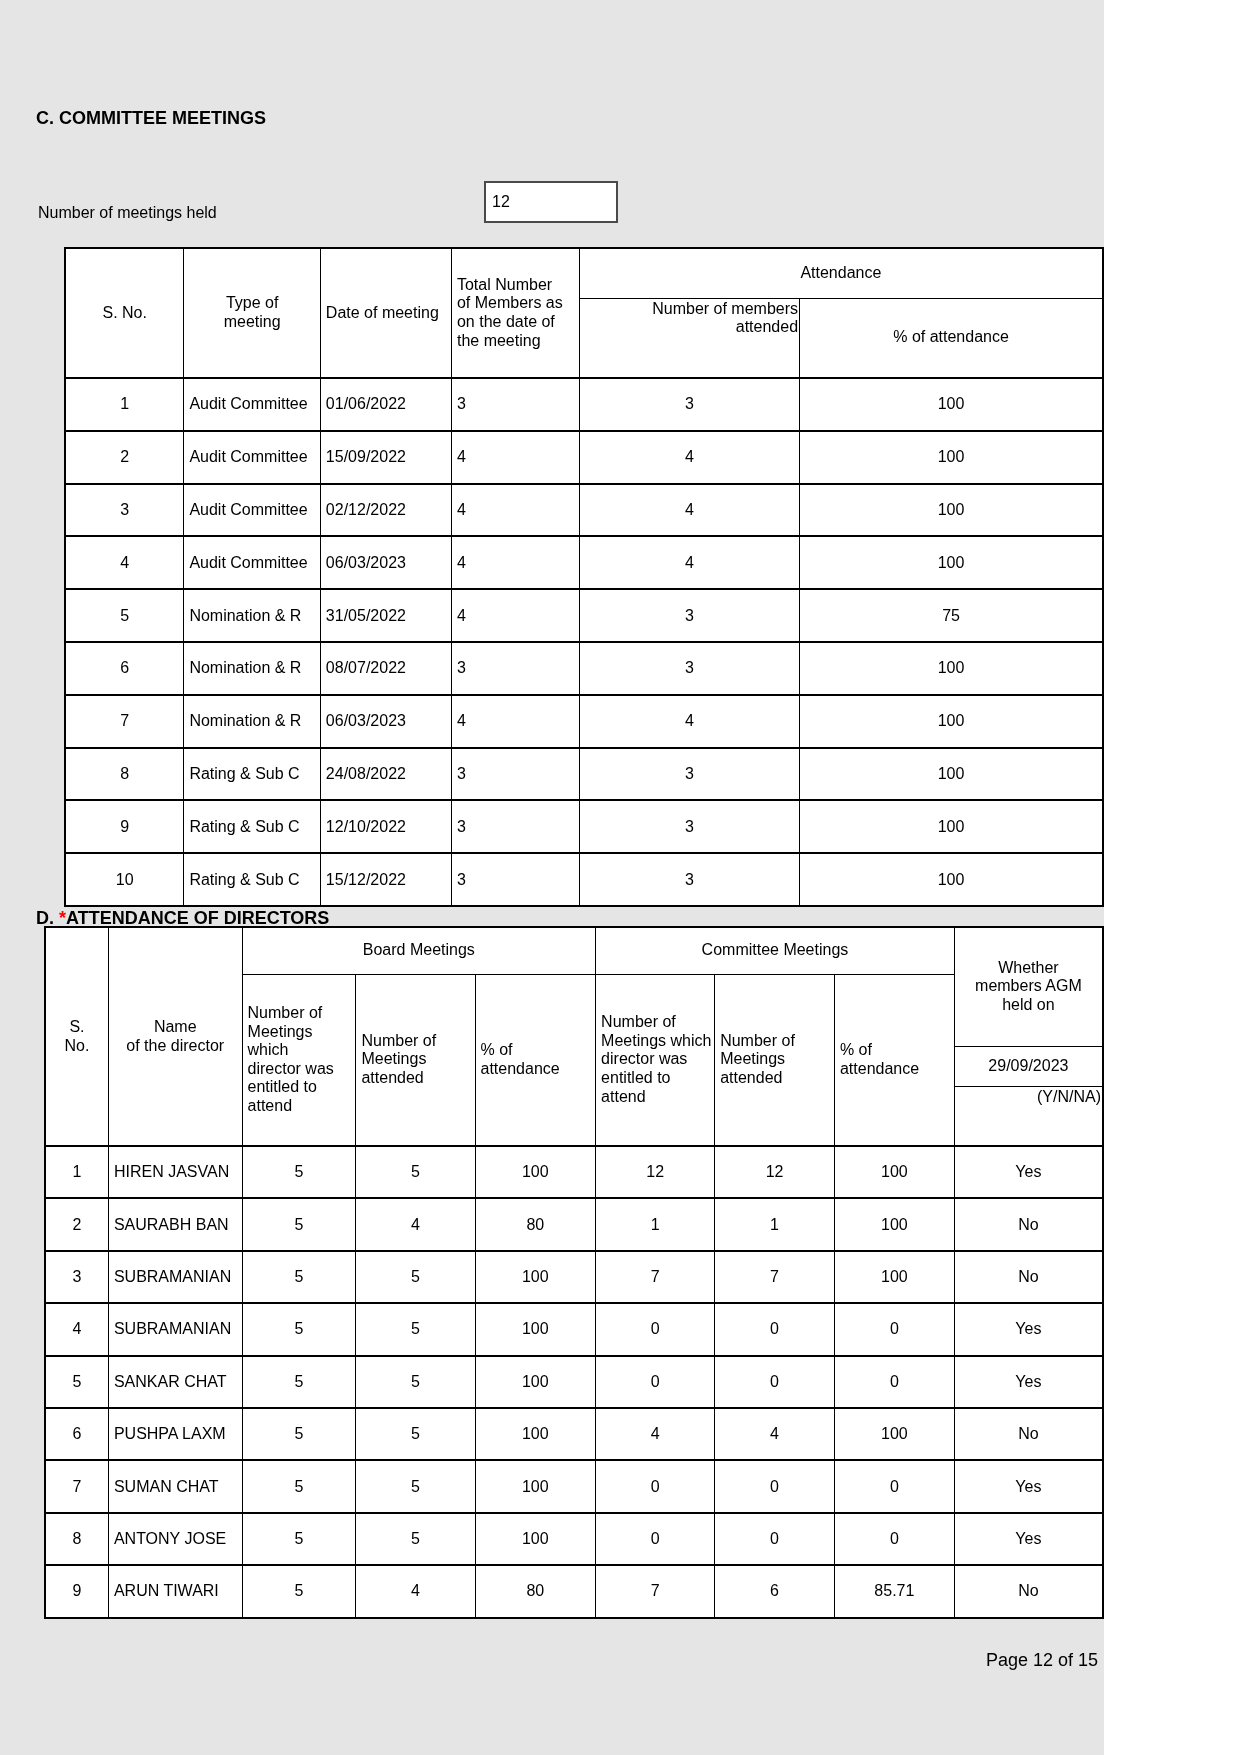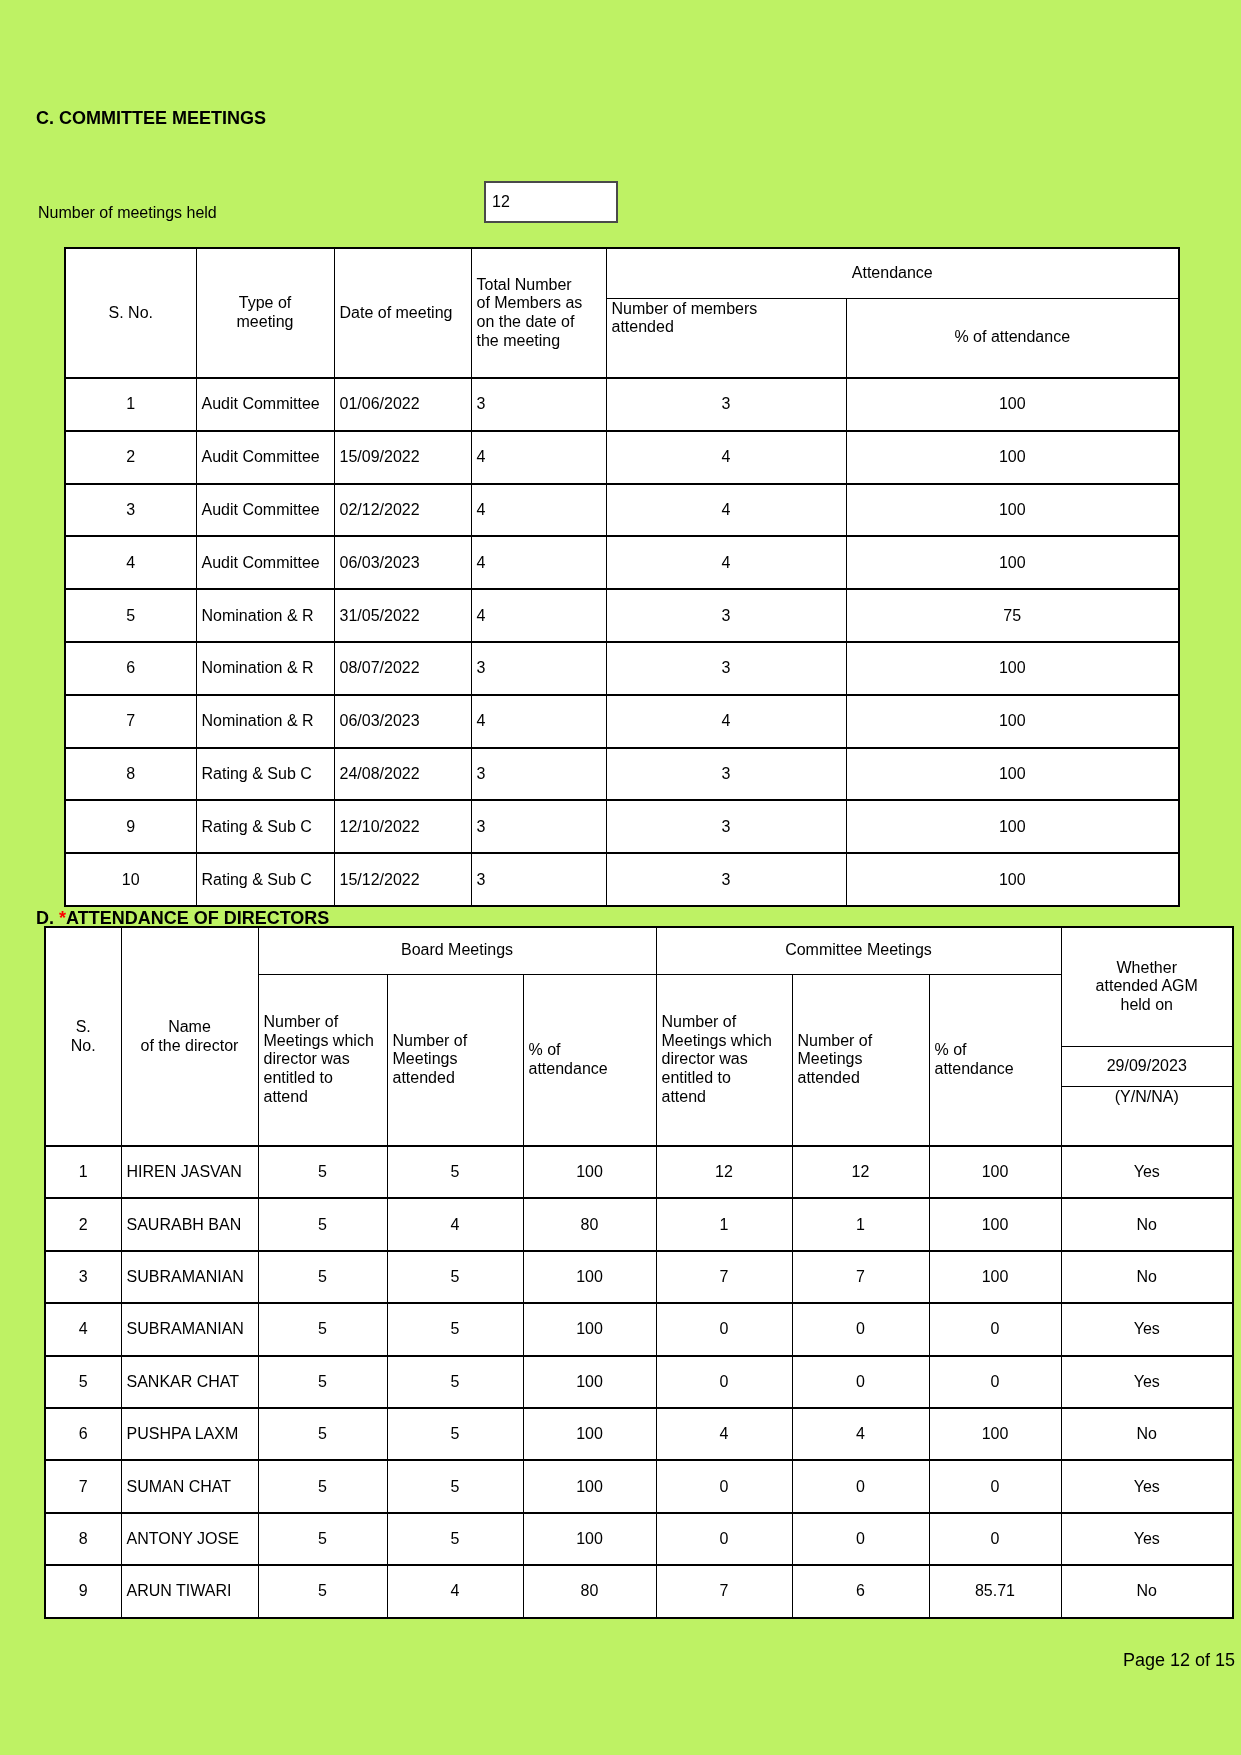--- a/index.html
+++ b/index.html
@@ -1,17 +1,17 @@
 <!DOCTYPE html>
 <html><head>
 <meta charset="utf-8">
 <style>
   html,body{margin:0;padding:0;background:#ffffff;}
   body{width:1241px;height:1755px;font-family:"Liberation Sans",sans-serif;color:#000;}
-  .page{position:relative;width:1241px;height:1755px;background:#bef264;overflow:hidden;}
+  .page{position:relative;width:1104px;height:1755px;background:#e5e5e5;overflow:hidden;}
 
   .section-heading{position:absolute;font-size:18px;font-weight:bold;letter-spacing:0px;}
   #heading-c{left:36px;top:108px;}
   #heading-d{left:36px;top:908px;}
   .red{color:#ff0000;}
 
   #meetings-held-label{position:absolute;left:38px;top:204px;font-size:16px;}
   #meetings-held-input{
     position:absolute;left:484px;top:181px;width:134px;height:42px;
     border:2px solid #4a4a4a;background:#fff;font-size:16px;
@@ -25,21 +25,21 @@
   td{font-size:16px;overflow:hidden;}
   thead th{border-top-width:1px;border-bottom-width:1px;}
   tbody td{border-top-width:2px;border-bottom-width:2px;}
   thead tr.groupband th{border-bottom-width:1px;}
   table thead tr:last-child th{border-bottom-width:2px;}
 
   .c{text-align:center;}
   .l{text-align:left;padding-left:5px;margin-left:20px;}
   .pre{white-space:pre-line;}
   .clip{white-space:nowrap;overflow:hidden;}
-  .vtop{vertical-align:top;}
+  .vtop{vertical-align:top;text-align:right;}
 
   #t1{position:absolute;left:64px;top:247px;}
   #t1 tbody tr{height:52.8px;}
   #t2{position:absolute;left:44px;top:926px;}
   #t2 tbody tr{height:52.4px;}
 
   #footer{position:absolute;right:6px;top:1650px;font-size:18px;}
 </style>
 </head>
 <body>
@@ -183,21 +183,21 @@
     </colgroup>
     <thead>
       <tr class="groupband" style="height:47px;">
         <th rowspan="4" class="c pre">S.
 No.</th>
         <th rowspan="4" class="c pre">Name
 of the director</th>
         <th colspan="3" class="c">Board Meetings</th>
         <th colspan="3" class="c">Committee Meetings</th>
         <th rowspan="2" class="c pre">Whether
-attended AGM
+members AGM
 held on</th>
       </tr>
       <tr class="groupband" style="height:72px;">
         <th rowspan="3" class="l pre">Number of
 Meetings which
 director was
 entitled to
 attend</th>
         <th rowspan="3" class="l pre">Number of
 Meetings

